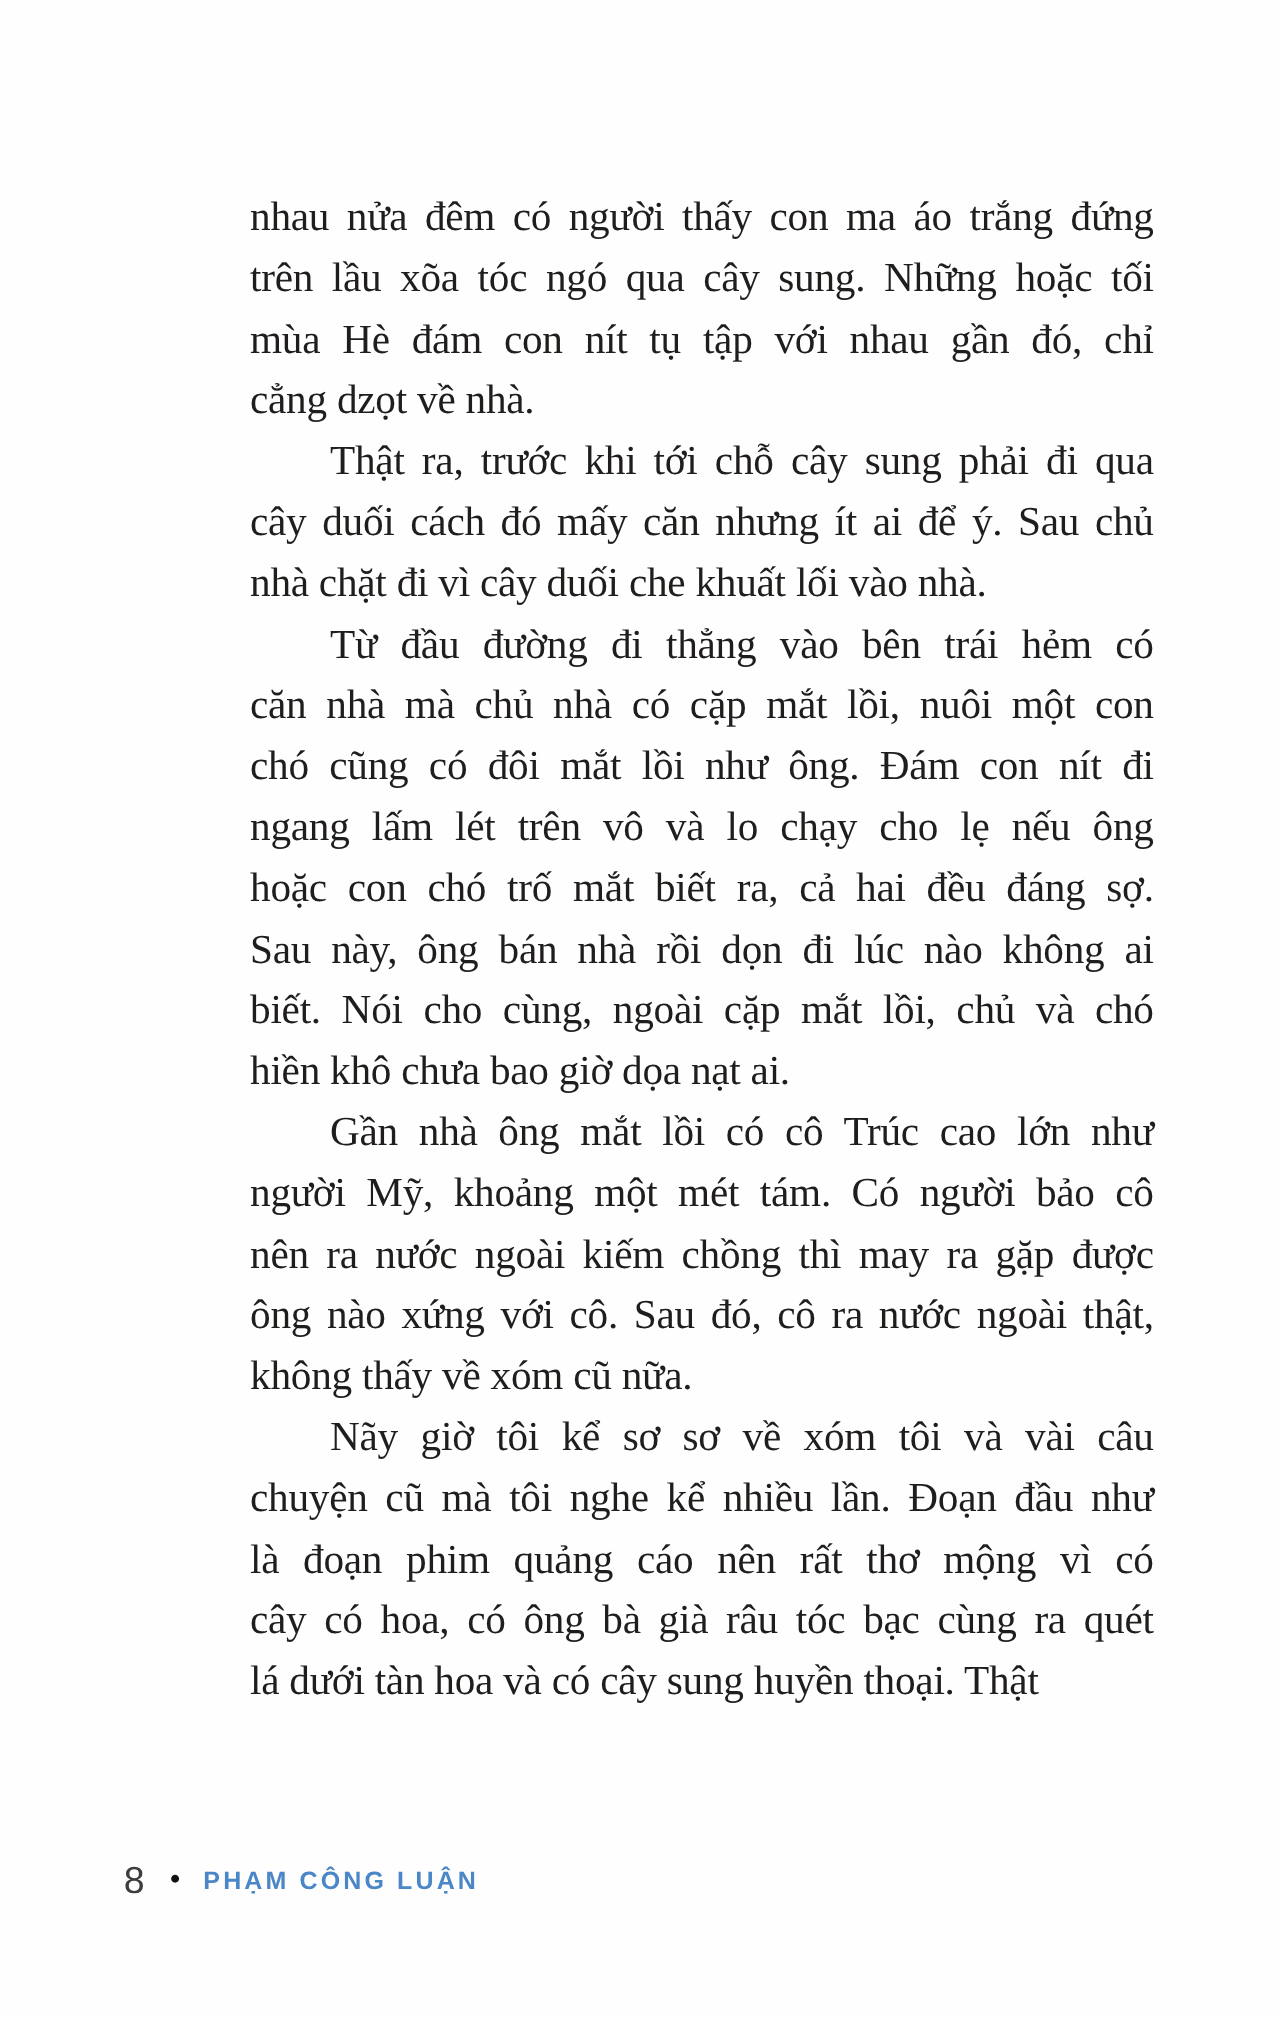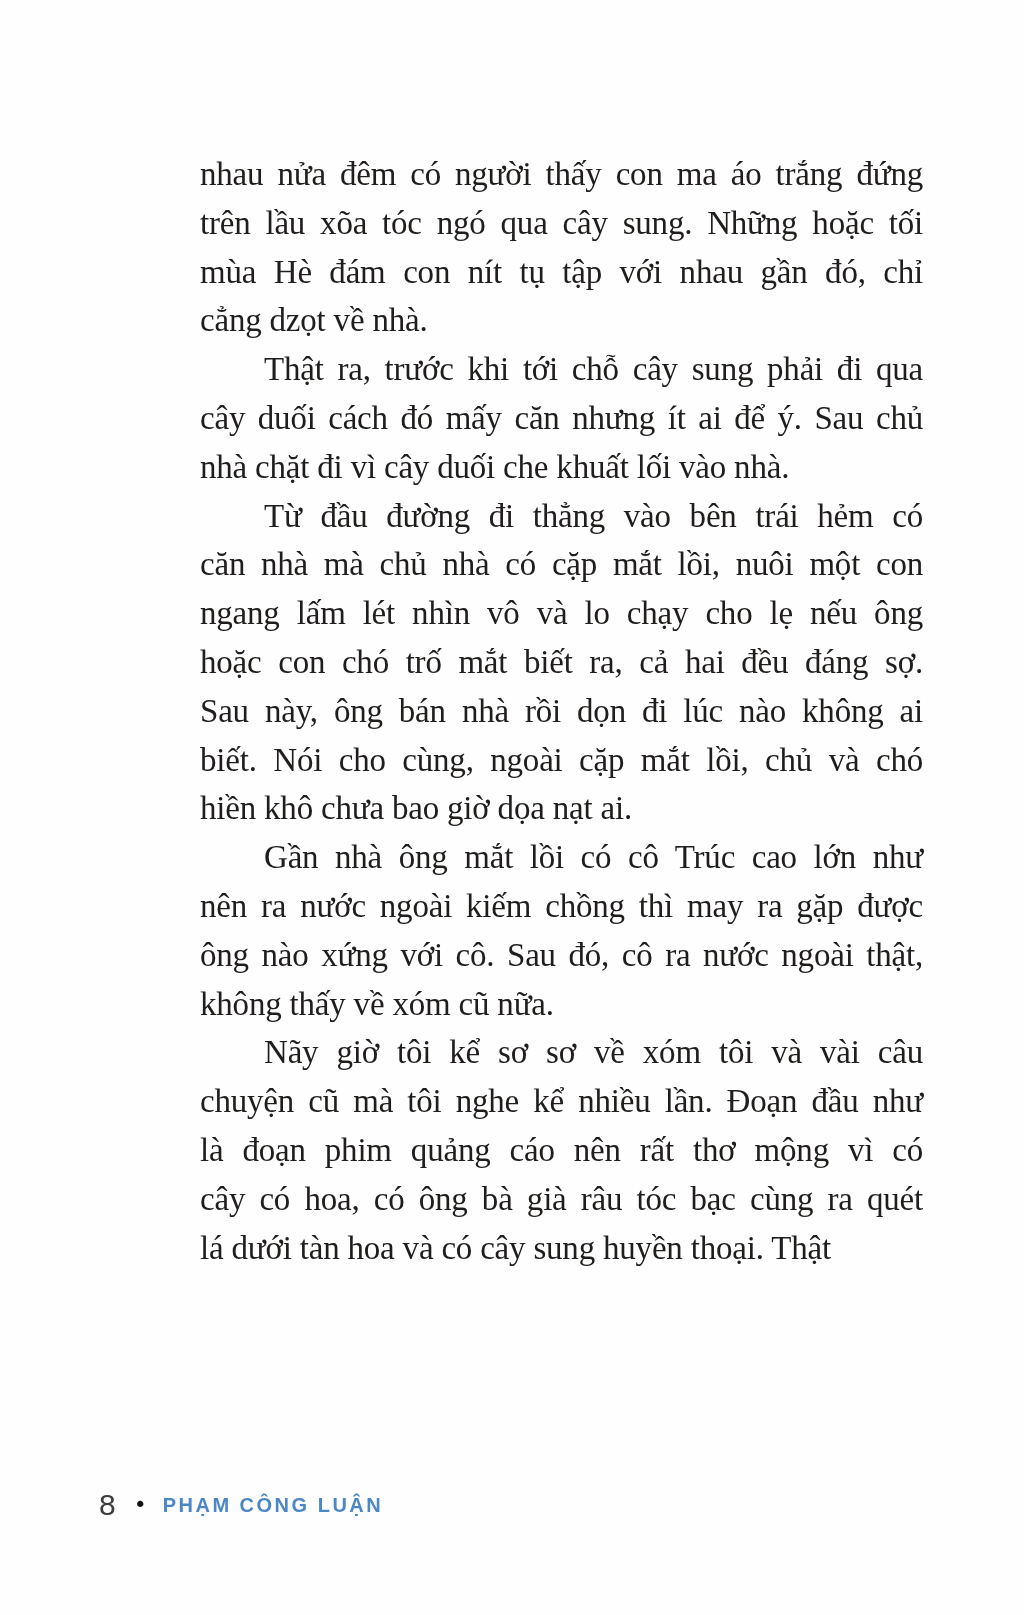--- a/index.html
+++ b/index.html
@@ -79,26 +79,28 @@
   <div class="text-block">
       <div class="line">nhau nửa đêm có người thấy con ma áo trắng đứng</div>
       <div class="line">trên lầu xõa tóc ngó qua cây sung. Những hoặc tối</div>
       <div class="line">mùa Hè đám con nít tụ tập với nhau gần đó, chỉ</div>
       <div class="line para-end">cẳng dzọt về nhà.</div>
       <div class="line indent">Thật ra, trước khi tới chỗ cây sung phải đi qua</div>
       <div class="line">cây duối cách đó mấy căn nhưng ít ai để ý. Sau chủ</div>
       <div class="line para-end">nhà chặt đi vì cây duối che khuất lối vào nhà.</div>
       <div class="line indent">Từ đầu đường đi thẳng vào bên trái hẻm có</div>
       <div class="line">căn nhà mà chủ nhà có cặp mắt lồi, nuôi một con</div>
-      <div class="line">ngang lấm lét nhìn vô và lo chạy cho lẹ nếu ông</div>
+      <div class="line">chó cũng có đôi mắt lồi như ông. Đám con nít đi</div>
+      <div class="line">ngang lấm lét trên vô và lo chạy cho lẹ nếu ông</div>
       <div class="line">hoặc con chó trố mắt biết ra, cả hai đều đáng sợ.</div>
       <div class="line">Sau này, ông bán nhà rồi dọn đi lúc nào không ai</div>
       <div class="line">biết. Nói cho cùng, ngoài cặp mắt lồi, chủ và chó</div>
       <div class="line para-end">hiền khô chưa bao giờ dọa nạt ai.</div>
       <div class="line indent">Gần nhà ông mắt lồi có cô Trúc cao lớn như</div>
+      <div class="line">người Mỹ, khoảng một mét tám. Có người bảo cô</div>
       <div class="line">nên ra nước ngoài kiếm chồng thì may ra gặp được</div>
       <div class="line">ông nào xứng với cô. Sau đó, cô ra nước ngoài thật,</div>
       <div class="line para-end">không thấy về xóm cũ nữa.</div>
       <div class="line indent">Nãy giờ tôi kể sơ sơ về xóm tôi và vài câu</div>
       <div class="line">chuyện cũ mà tôi nghe kể nhiều lần. Đoạn đầu như</div>
       <div class="line">là đoạn phim quảng cáo nên rất thơ mộng vì có</div>
       <div class="line">cây có hoa, có ông bà già râu tóc bạc cùng ra quét</div>
       <div class="line para-end">lá dưới tàn hoa và có cây sung huyền thoại. Thật</div>
     </div>
 

